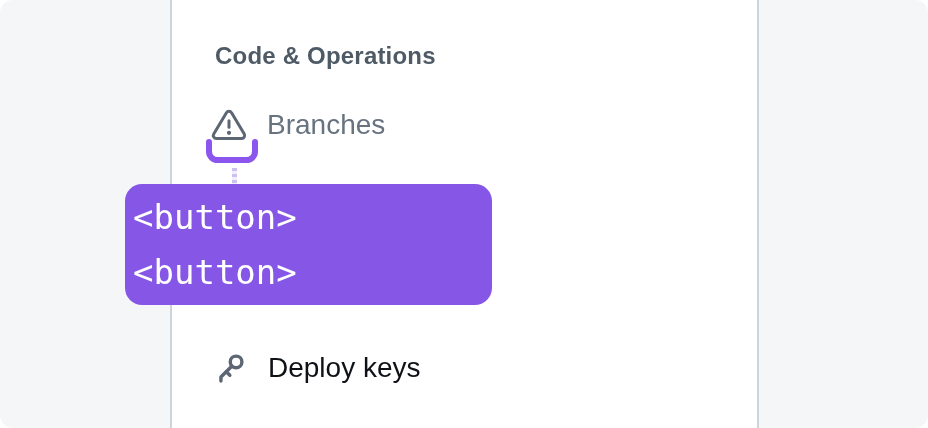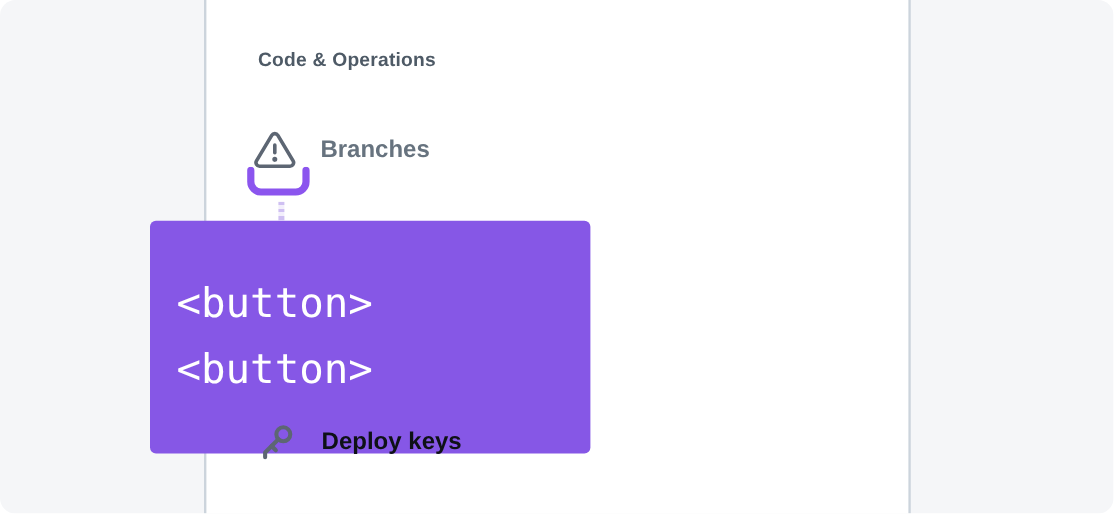--- a/index.html
+++ b/index.html
@@ -25,44 +25,43 @@
     background: #ffffff;
     border-left: 2px solid #ccd4dc;
     border-right: 2px solid #ccd4dc;
     box-sizing: border-box;
   }
   .section-title {
     position: absolute;
     left: 215px;
     top: 42px;
     margin: 0;
-    font-size: 16px;
+    font-size: 24px;
     font-weight: 700;
     letter-spacing: 0.2px;
     color: #4e5a66;
   }
   .nav-item {
     position: absolute;
     display: flex;
     align-items: center;
     gap: 20px;
     cursor: pointer;
   }
   .nav-item .icon {
     display: inline-flex;
     width: 36px;
     height: 36px;
     align-items: center;
     justify-content: center;
   }
   .nav-item .label {
-    font-size: 20px;
+    font-size: 28px;
     line-height: 36px;
     white-space: nowrap;
-    font-weight: bold;
   }
   .nav-branches { left: 211px; top: 107px; }
   .nav-branches .label { color: #67737f; }
   .nav-deploy { left: 212px; top: 350px; }
   .nav-deploy .label { color: #0e1116; }
   .icon svg { display: block; }
 
   .bracket {
     position: absolute;
     left: 205px;
@@ -78,27 +77,27 @@
       to bottom,
       #cfc0f2 0px, #cfc0f2 3px,
       rgba(207,192,242,0.25) 3px, rgba(207,192,242,0.25) 6px
     );
   }
   .tooltip {
     position: absolute;
     left: 125px;
     top: 184px;
     width: 367px;
-    height: 194px;
-    border-radius: 5px;
+    height: 121px;
+    border-radius: 17px;
     background: #8657e6;
     display: flex;
     flex-direction: column;
     justify-content: center;
-    padding-left: 22px;
+    padding-left: 8px;
     box-sizing: border-box;
   }
   .code-line {
     height: 55px;
     line-height: 55px;
     font-family: "DejaVu Sans Mono", monospace;
     font-size: 34px;
     color: #ffffff;
     white-space: pre;
   }

